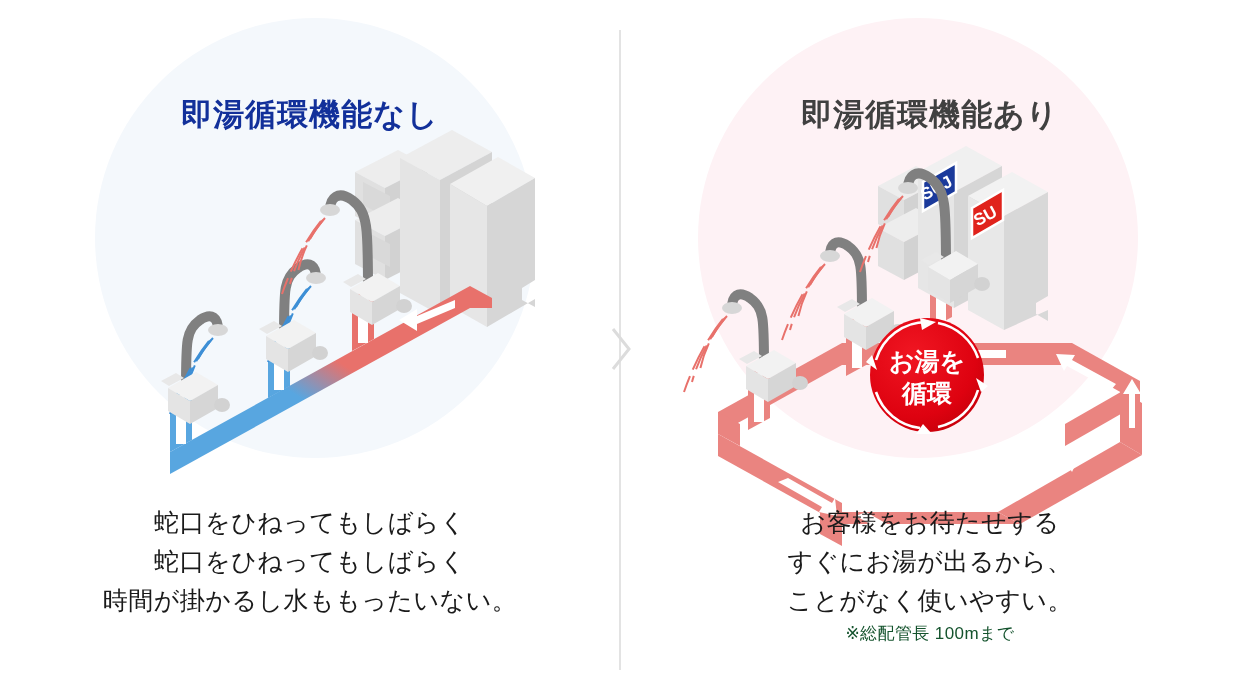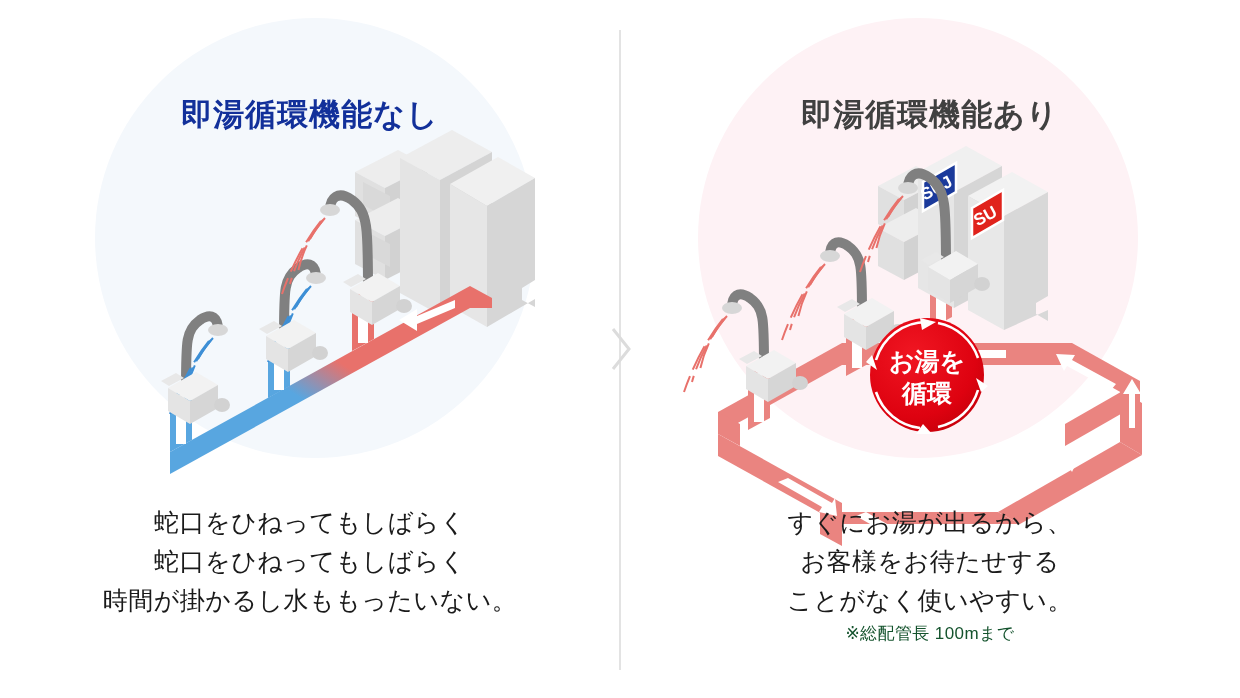--- a/index.html
+++ b/index.html
@@ -348,21 +348,21 @@
             <polygon points="303,424 312,434 296,434"></polygon>
             <polygon points="361,392 356,378 368,386"></polygon>
           </g>
           <text x="307" y="370" text-anchor="middle" font-family="Liberation Sans, sans-serif" font-size="25" font-weight="bold" fill="#ffffff">お湯を</text>
           <text x="307" y="402" text-anchor="middle" font-family="Liberation Sans, sans-serif" font-size="25" font-weight="bold" fill="#ffffff">循環</text>
         </g>
       </svg>
     </div>
 
     <div class="caption right-cap">
+      <div>お客様をお待たせする</div>
       <div>すぐにお湯が出るから、</div>
-      <div>お客様をお待たせする</div>
       <div>ことがなく使いやすい。</div>
     </div>
 
     <div class="note">※総配管長 100mまで</div>
   </div>
 
 </div>
 
 </body></html>

